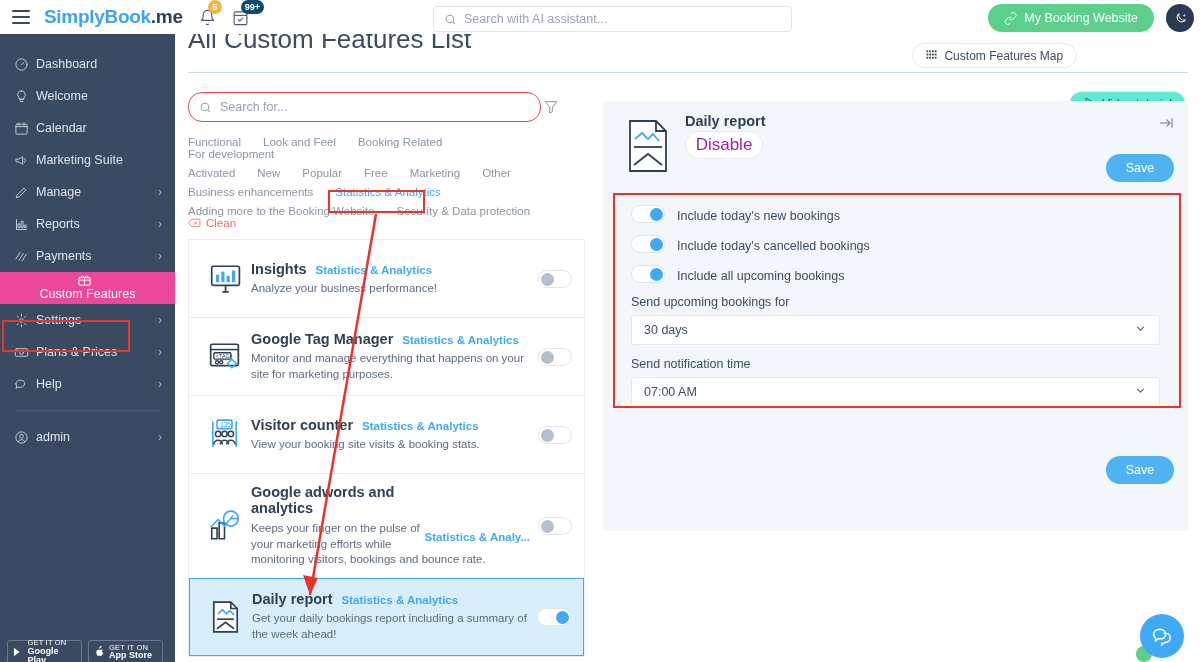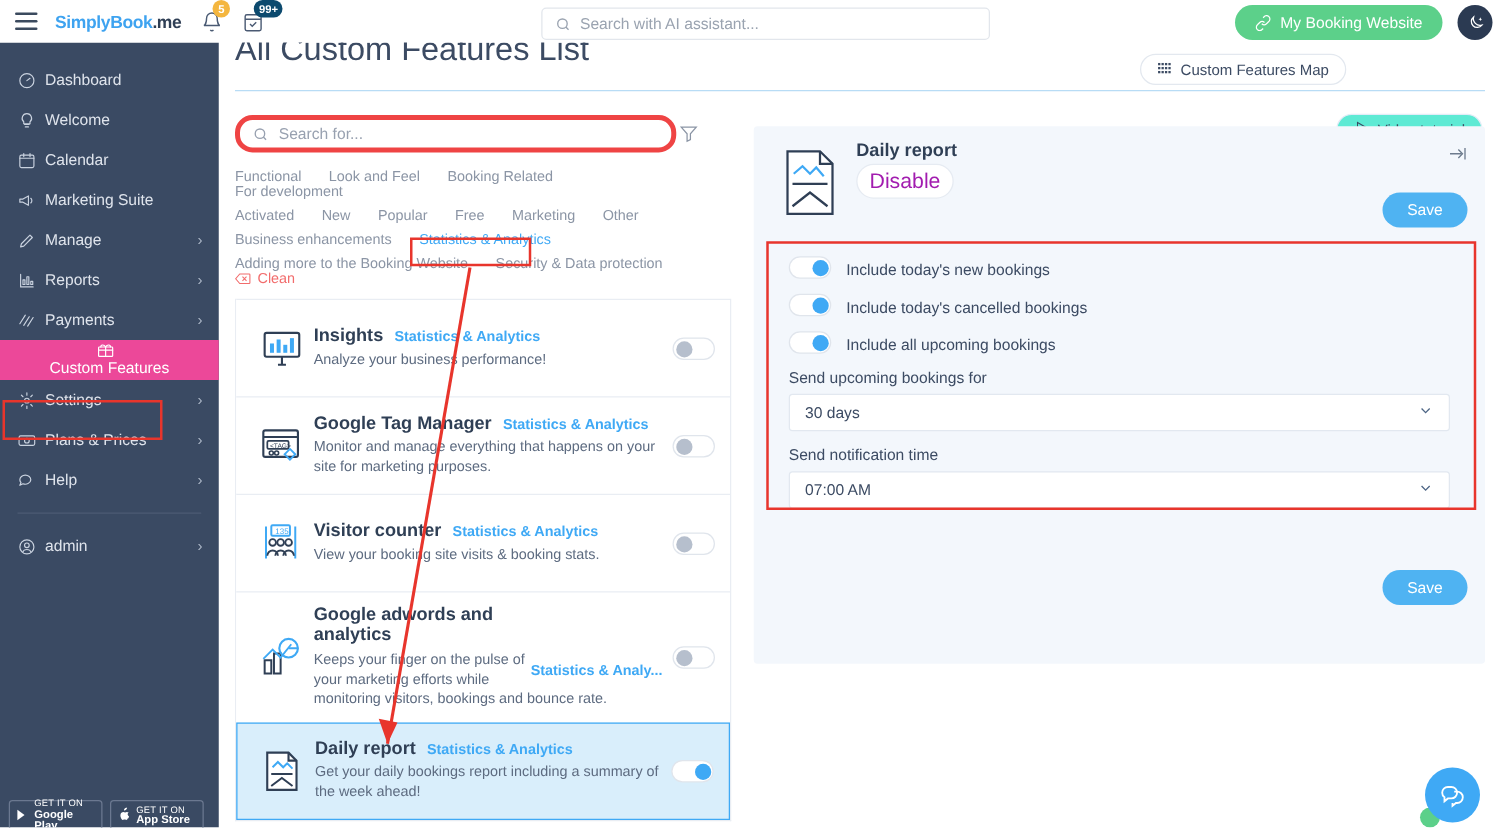--- a/index.html
+++ b/index.html
@@ -11,21 +11,21 @@
   .app { position: relative; width: 1200px; height: 662px; }
 
   
   .topbar {
     position: absolute; top: 0; left: 0; width: 1200px; height: 34px;
     background: #fff; display: flex; align-items: center; z-index: 30;
   }
   .burger { width: 18px; height: 14px; margin-left: 12px; position: relative; cursor: pointer; }
   .burger i { position: absolute; left: 0; width: 18px; height: 2px; background: #3b4a5e; border-radius: 1px; }
   .burger i:nth-child(1) { top: 0; } .burger i:nth-child(2) { top: 6px; } .burger i:nth-child(3) { top: 12px; }
-  .logo { margin-left: 14px; font-size: 14px; font-weight: 700; letter-spacing: -.3px; white-space: nowrap; }
+  .logo { margin-left: 14px; font-size: 19px; font-weight: 700; letter-spacing: -.3px; white-space: nowrap; }
   .logo .c1 { color: #3ea3f0; } .logo .c2 { color: #2f3f55; }
   .hicon { position: relative; margin-left: 16px; cursor: pointer; }
   .hicon svg { display: block; }
   .badge {
     position: absolute; top: -9px; left: 9px; height: 14px; min-width: 14px;
     padding: 0 4px; border-radius: 8px; color: #fff; font-size: 9px;
     line-height: 14px; text-align: center; font-weight: 600;
   }
   .badge.orange { background: #f4b63f; } .badge.green { background: #0c4a6e; }
   .aisearch {
@@ -82,21 +82,21 @@
   .tbtn {
     height: 25px; padding: 0 13px; border: 1px solid #e3e8ef; border-radius: 13px;
     background: #fff; color: #3c4b63; font-size: 12px; display: flex;
     align-items: center; gap: 7px; cursor: pointer; white-space: nowrap;
   }
   .tbtn.alt { background: #5eead4; border-color: #e3ecf7; margin-left: -8px; margin-top: 48px; }
 
   
   .leftcol { position: absolute; left: 13px; top: 58px; width: 400px; height: 570px; }
   .searchbox {
-    width: 353px; height: 30px; border: 4px solid #ef4444; border-radius: 14px;
+    width: 353px; height: 30px; border: 1px solid #ef4444; border-radius: 14px;
     display: flex; align-items: center; padding: 0 10px; gap: 8px; background: #fff;
   }
   .searchbox span { color: #98a1b0; font-size: 12.5px; }
   .filtericon { position: absolute; right: 29px; top: 7px; cursor: pointer; }
   .tags { margin-top: 14px; width: 372px; }
   .tagrow { display: flex; flex-wrap: wrap; align-items: center; margin-bottom: 7px; }
   .tag { color: #8b95a5; font-size: 11.5px; margin-right: 22px; cursor: pointer; white-space: nowrap; }
   .tag.on { color: #3fa9f5; }
   .tag.clean { color: #f26c6c; margin-right: 0; display: flex; align-items: center; gap: 5px; }
 

